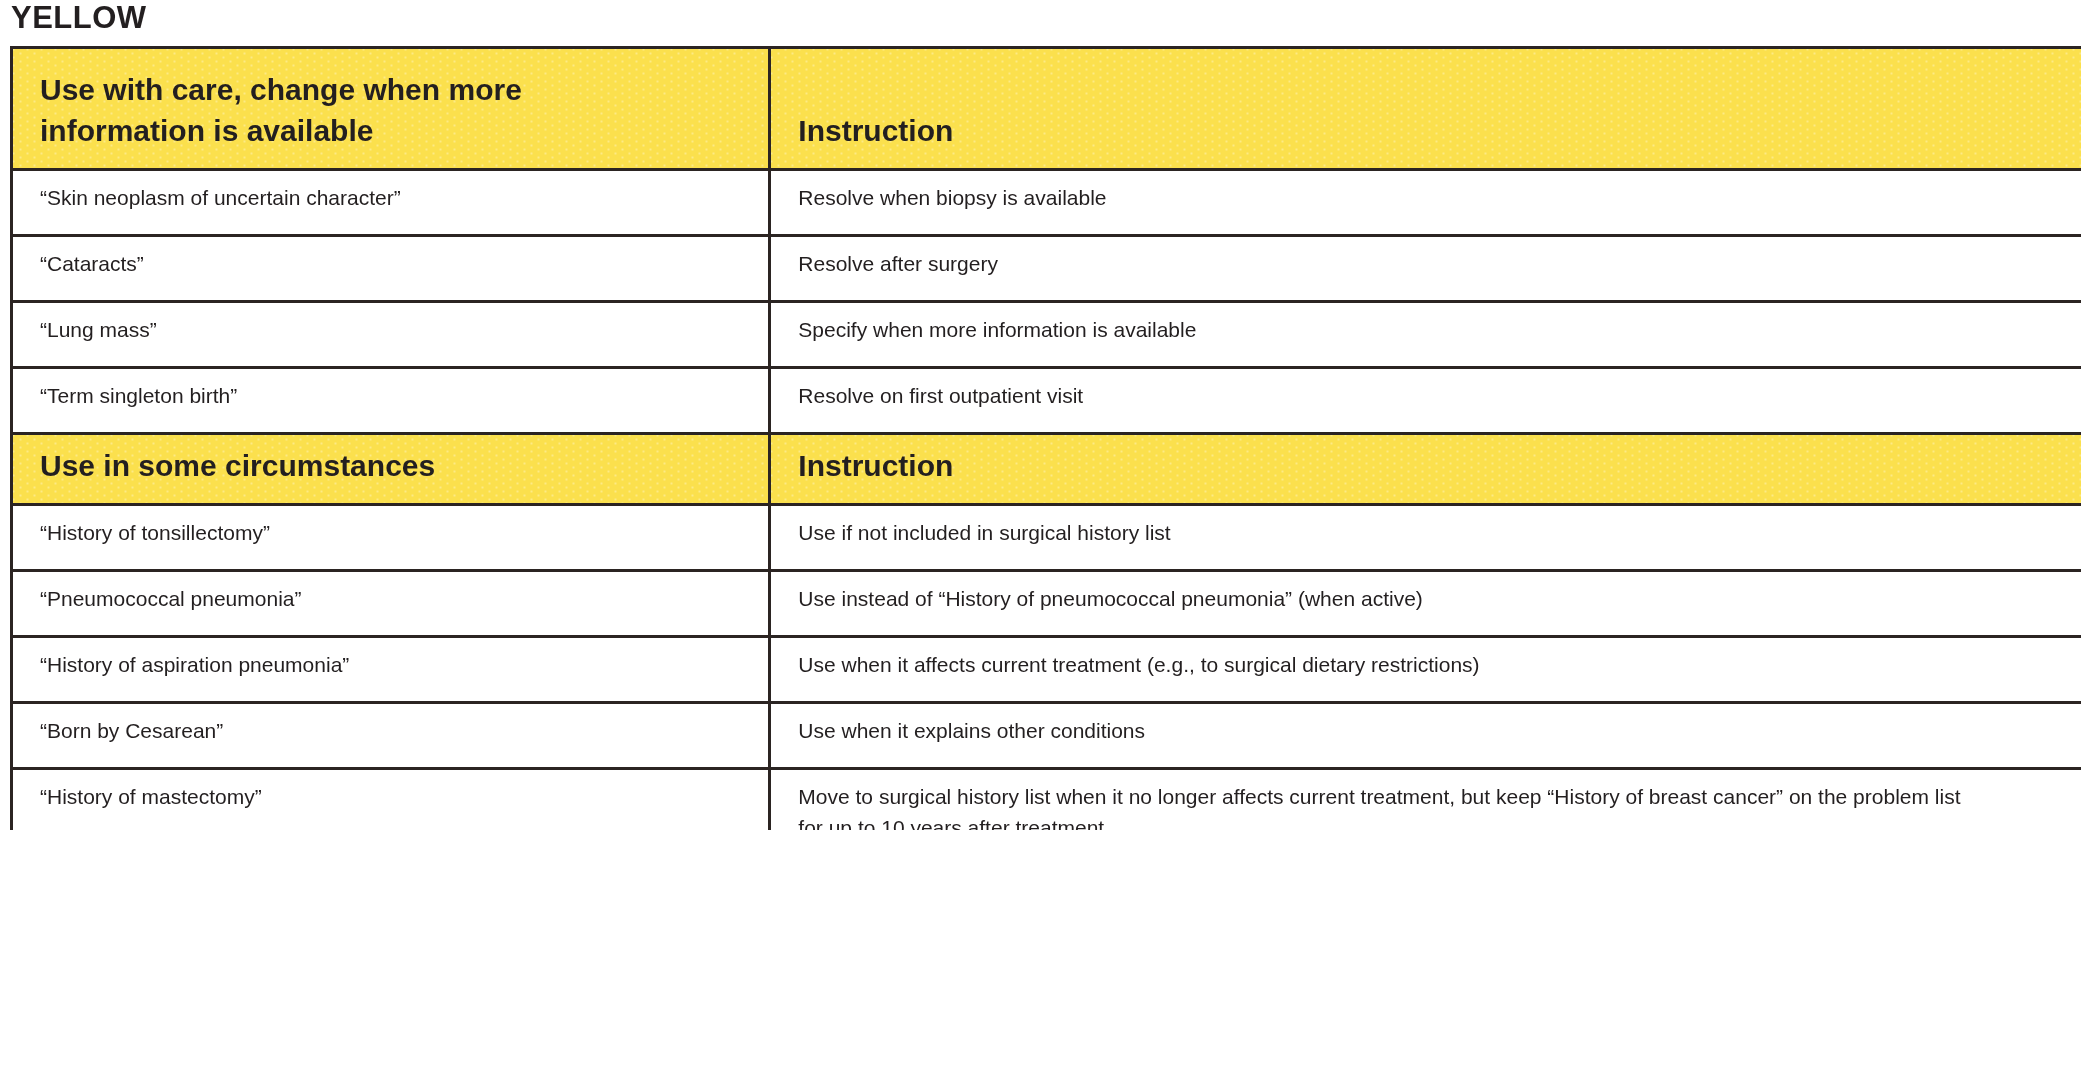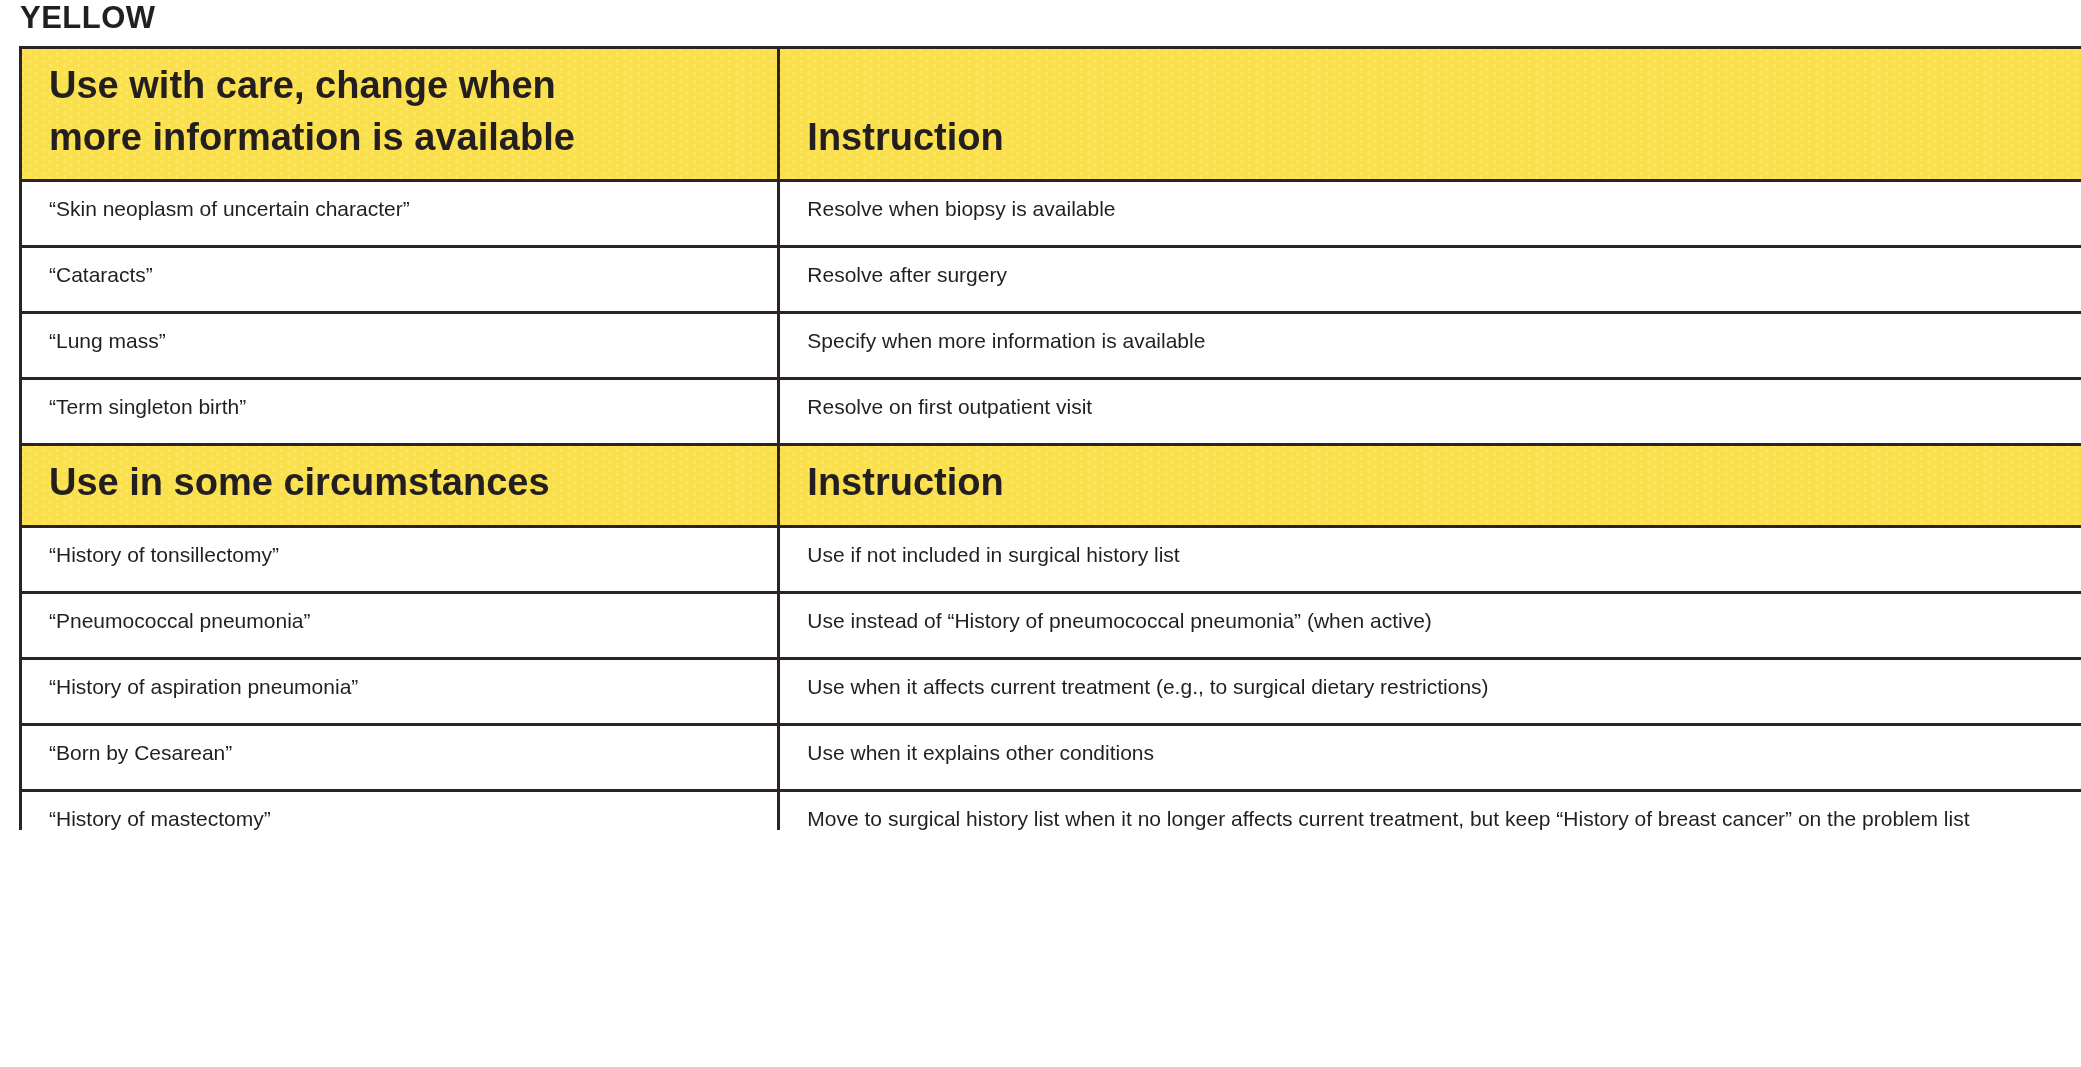--- a/index.html
+++ b/index.html
@@ -10,21 +10,21 @@
   * { box-sizing: border-box; }
   html, body { margin: 0; padding: 0; background: #ffffff; }
   body {
     font-family: "Liberation Sans", sans-serif;
     color: var(--text);
     width: 2081px;
   }
   .page {
     width: 2081px;
     height: 830px;
-    padding: 2px 3px 0 19px;
+    padding: 2px 3px 0 10px;
     overflow: hidden;
   }
   .doc-title {
     font-size: 31px;
     font-weight: 700;
     letter-spacing: 0.5px;
     margin: 0 0 13px 1px;
     line-height: 1.0;
   }
   table.yellow-table {
@@ -43,21 +43,21 @@
     padding: 11px 24px 11px 27px;
   }
   th {
     background-color: var(--yellow);
     background-image:
       radial-gradient(rgba(255,255,255,0.32) 1px, rgba(255,255,255,0) 1.6px),
       radial-gradient(rgba(255,255,255,0.32) 1px, rgba(255,255,255,0) 1.6px);
     background-size: 14px 8px, 14px 8px;
     background-position: 0 0, 7px 4px;
     font-weight: 700;
-    font-size: 38px;
+    font-size: 30px;
     line-height: 1.36;
     vertical-align: bottom;
     padding-bottom: 16px;
   }
   tr.section-0 th { height: 122px; }
   tr.section-1 th { height: 70px; }
   td {
     height: 66px;
     font-size: 21px;
     line-height: 1.48;

